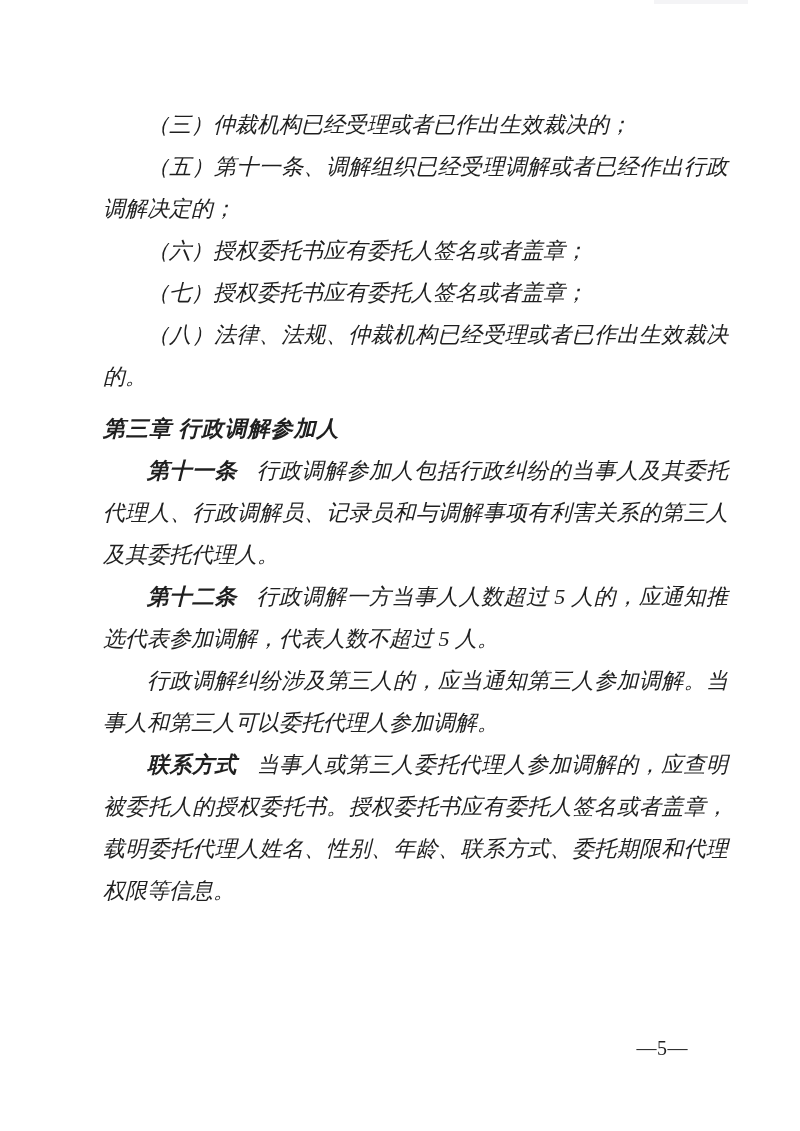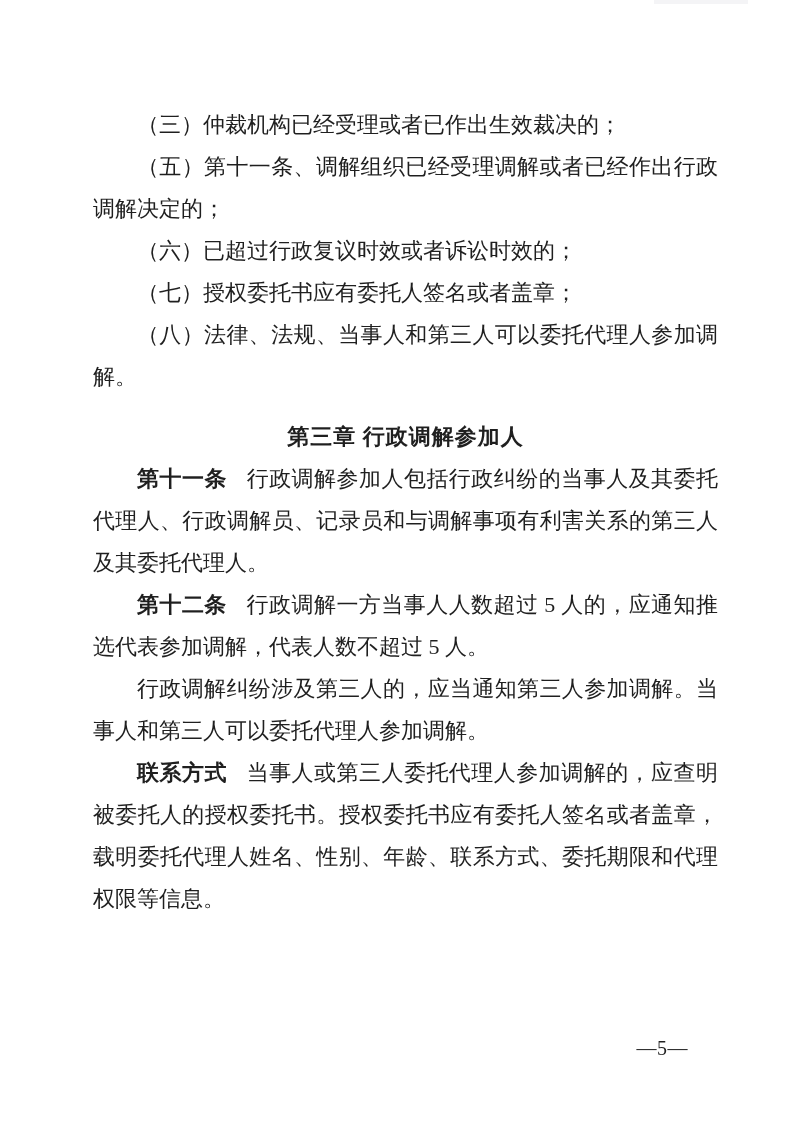--- a/index.html
+++ b/index.html
@@ -24,40 +24,41 @@
   .scan-artifact {
     position: absolute;
     left: 654px;
     top: 0;
     width: 94px;
     height: 4px;
     background: #f4f4f6;
   }
   .content {
     position: absolute;
-    left: 93px;
+    left: 103px;
     top: 104px;
     width: 625px;
     font-size: 22px;
     line-height: 42px;
     text-align: justify;
     text-justify: inter-ideograph;
+    font-style: italic;
   }
   .clause, .article {
     margin: 0;
     padding: 0;
     text-indent: 2em;
   }
   .chapter {
-    margin: 18px 0 0 0;
+    margin: 10px 0 0 0;
     padding: 0;
     font-size: 22px;
     line-height: 42px;
     font-weight: bold;
-    text-align: center;
+    text-align: left;
     text-indent: 0;
     letter-spacing: 1px;
   }
   .lead {
     font-weight: bold;
     margin-right: 0.9em;
   }
   .lead:empty {
     display: none;
   }
@@ -78,25 +79,25 @@
 
   <div class="scan-artifact"></div>
 
   <div class="content">
 
     <p class="clause">（三）仲裁机构已经受理或者已作出生效裁决的；</p>
 
 
     <p class="clause">（五）第十一条、调解组织已经受理调解或者已经作出行政调解决定的；</p>
 
-    <p class="clause">（六）已超过行政复议时效或者诉讼时效的；</p>
+    <p class="clause">（六）授权委托书应有委托人签名或者盖章；</p>
 
     <p class="clause">（七）授权委托书应有委托人签名或者盖章；</p>
 
-    <p class="clause">（八）法律、法规、当事人和第三人可以委托代理人参加调解。</p>
+    <p class="clause">（八）法律、法规、仲裁机构已经受理或者已作出生效裁决的。</p>
 
     <h2 class="chapter">第三章 行政调解参加人</h2>
 
     <p class="article">
       <b class="lead">第十一条</b><span>行政调解参加人包括行政纠纷的当事人及其委托代理人、行政调解员、记录员和与调解事项有利害关系的第三人及其委托代理人。</span>
     </p>
 
     <p class="article">
       <b class="lead">第十二条</b><span>行政调解一方当事人人数超过 5 人的，应通知推选代表参加调解，代表人数不超过 5 人。</span>
     </p>

